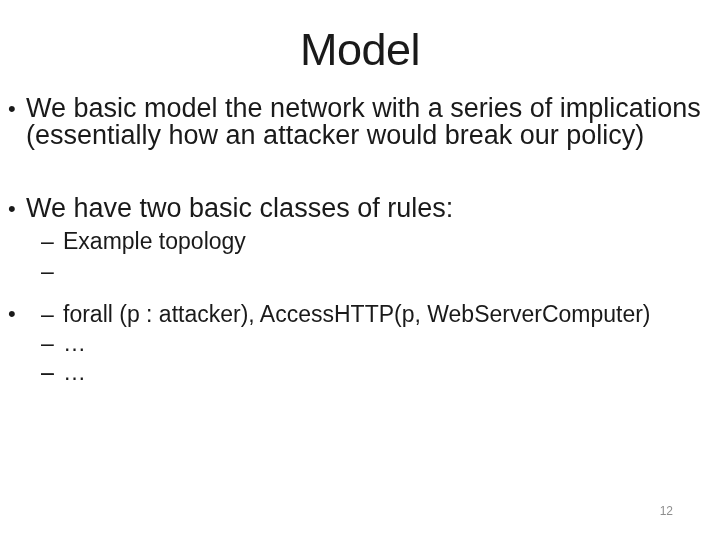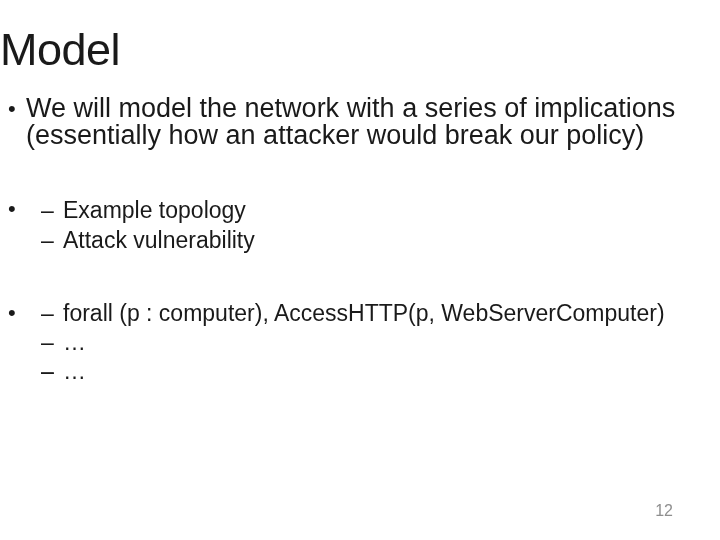--- a/index.html
+++ b/index.html
@@ -20,20 +20,21 @@
     height: 540px;
     background: var(--bg);
     color: var(--text);
     overflow: hidden;
   }
   .title {
     padding-top: 27px;
     font-size: 45px;
     line-height: 46px;
     font-weight: 400;
+    text-align: center;
     letter-spacing: -0.5px;
   }
   .bullet-l1 {
     position: relative;
     padding-left: 26px;
     padding-right: 2px;
     font-size: 27px;
     line-height: 27px;
   }
   .bullet-l1 .marker1 {
@@ -57,60 +58,60 @@
   }
   .sub-item .marker2 {
     position: absolute;
     left: 41px;
     top: 0;
   }
   .page-number {
     position: absolute;
     top: 502px;
     right: 47px;
-    font-size: 16px;
+    font-size: 12px;
     line-height: 18px;
     color: var(--pagenum);
   }
 </style>
 </head>
 <body>
 
 <div class="slide">
 
   <h1 class="title">Model</h1>
 
   <div class="bullet-l1 b1">
     <span class="marker1">•</span>
-    <span>We will model the network with a series of implications (essentially how an attacker would break our policy)</span>
+    <span>We basic model the network with a series of implications (essentially how an attacker would break our policy)</span>
   </div>
 
   <div class="bullet-l1 b2">
     <span class="marker1">•</span>
+    <span>We have two basic classes of rules:</span>
   </div>
 
   <div class="sublist s1">
     <div class="sub-item">
       <span class="marker2">–</span>
       <span>Example topology</span>
     </div>
     <div class="sub-item">
       <span class="marker2">–</span>
-      <span>Attack vulnerability</span>
     </div>
   </div>
 
   <div class="bullet-l1 b3">
     <span class="marker1">•</span>
   </div>
 
   <div class="sublist s2">
     <div class="sub-item">
       <span class="marker2">–</span>
-      <span>forall (p : computer), AccessHTTP(p, WebServerComputer)</span>
+      <span>forall (p : attacker), AccessHTTP(p, WebServerComputer)</span>
     </div>
     <div class="sub-item">
       <span class="marker2">–</span>
       <span>…</span>
     </div>
     <div class="sub-item">
       <span class="marker2">–</span>
     </div>
     <div class="sub-item">
       <span class="marker2">–</span>

